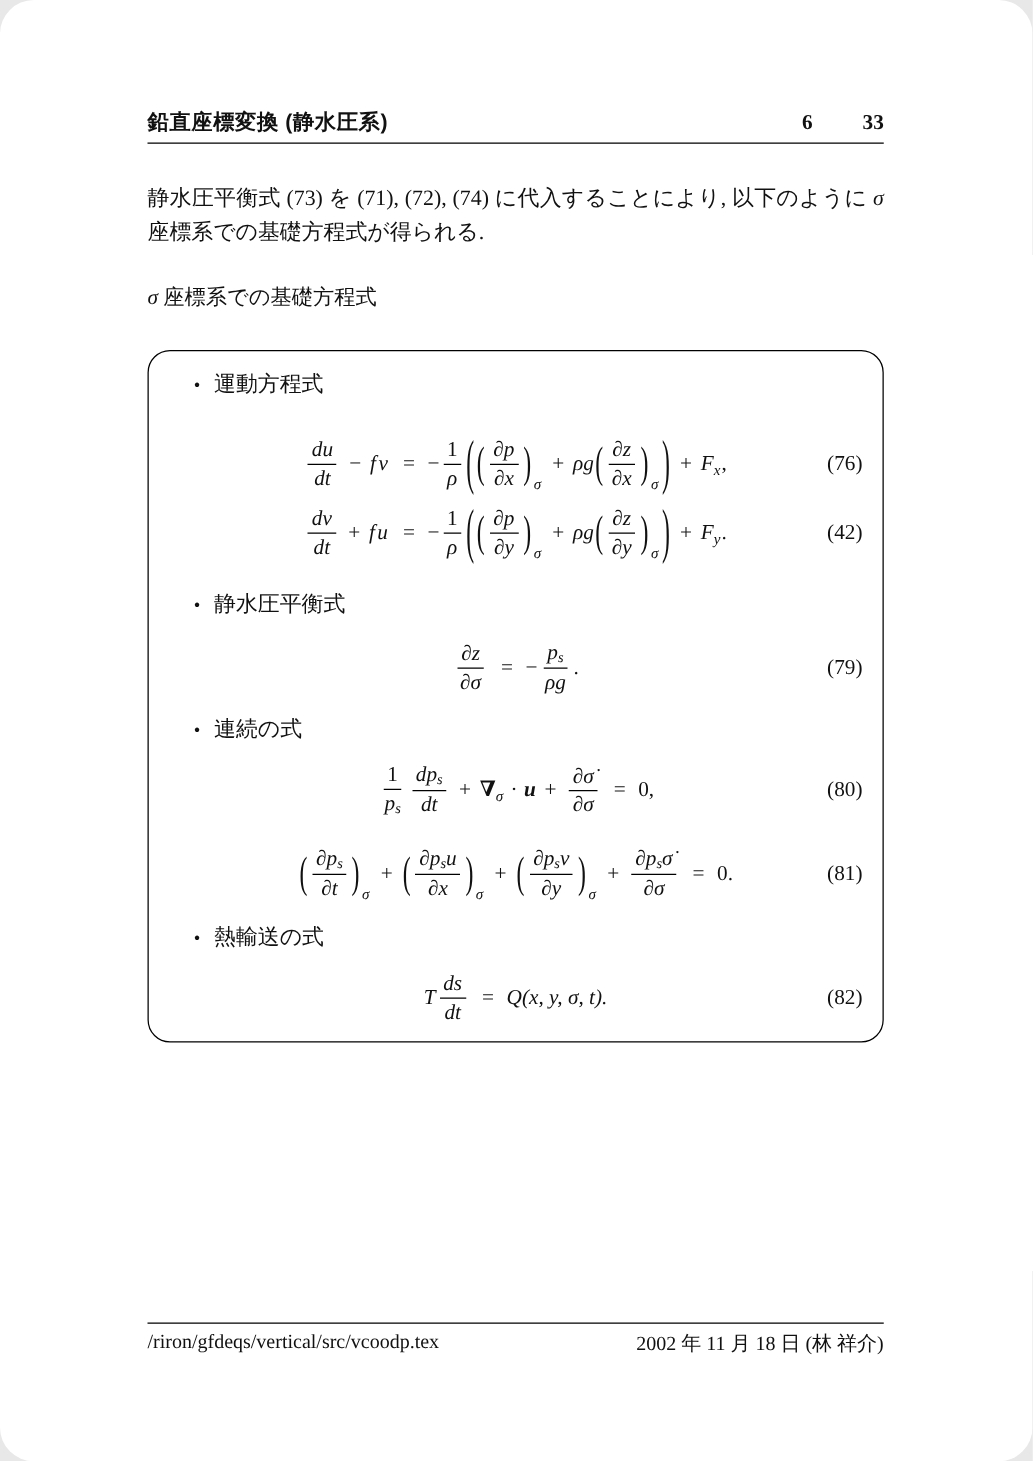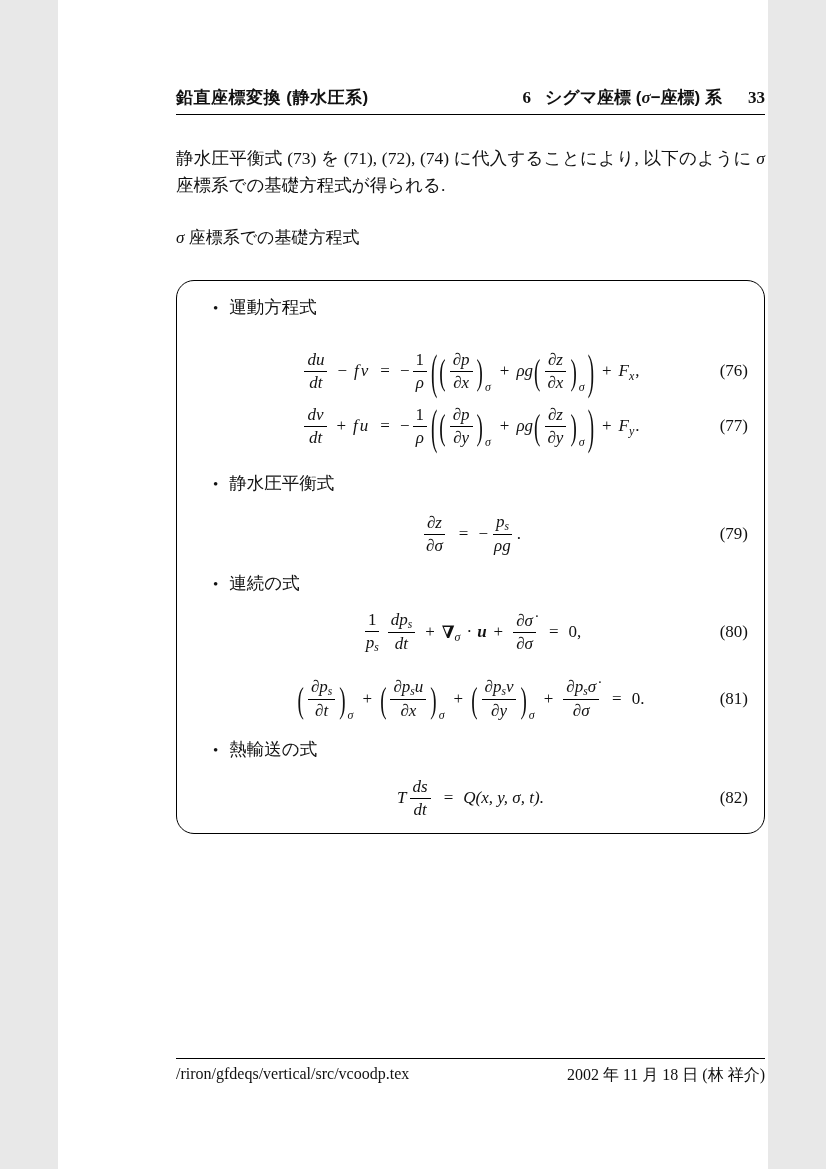--- a/index.html
+++ b/index.html
@@ -1,20 +1,21 @@
 <!DOCTYPE html>
 <html><head>
 <meta charset="utf-8">
 <style>
   html,body { margin:0; padding:0; background:#e8e8e8; }
   .page {
-    position:relative; width:710px; height:1169px; margin:0 auto;
+    position:relative; width:826px; height:1169px; margin:0 auto;
     background:#ffffff; color:#111;
     font-family:"Liberation Serif","DejaVu Serif",serif;
     overflow:hidden;
+    border-radius:27px;
   }
   .content { position:absolute; left:118px; top:86px; width:589px; }
 
   
   .hdr { display:flex; justify-content:space-between; align-items:baseline;
          font-weight:bold; font-size:17px; }
   .hdr-left { font-family:"Liberation Sans","DejaVu Sans",sans-serif; letter-spacing:0.5px; }
   .hdr-right { display:flex; align-items:baseline; font-family:"Liberation Sans","DejaVu Sans",sans-serif; }
   .hdr-num { font-family:"Liberation Serif","DejaVu Serif",serif; }
   .hdr-secno { margin-right:14px; }
@@ -76,21 +77,20 @@
 </head>
 <body>
 
 <div class="page">
   <div class="content">
 
     <div class="hdr">
       <div class="hdr-left">鉛直座標変換 (静水圧系)</div>
       <div class="hdr-right">
         <span class="hdr-num hdr-secno">6</span>
-        <span><span>シグマ座標 (</span><span class="mi hdr-num">σ</span><span>−座標) 系</span></span>
         <span class="hdr-num hdr-page">33</span>
       </div>
     </div>
     <div class="hrule"></div>
 
     <p class="intro"><span>静水圧平衡式 (73) を (71), (72), (74) に代入することにより, 以下のように </span><span class="mi">σ</span><span> 座標系での基礎方程式が得られる.</span></p>
 
     <p class="subhead"><span class="mi">σ</span><span> 座標系での基礎方程式</span></p>
 
     <div class="eqbox">
@@ -166,21 +166,21 @@
             <span class="n mi">∂z</span>
             <span class="d mi">∂y</span>
           </span>
         <span class="pm">)</span>
         <span class="osub">σ</span>
         <span class="pb">)</span>
         <span class="op">+</span>
         <span class="mi">F</span>
         <span class="vsub">y</span>
         <span>.</span>
-        <span class="eqno">(77)</span>
+        <span class="eqno">(42)</span>
       </div>
 
 
       <div class="bullet" id="r-bullet2">
         <span class="dot">•</span>
         <span>静水圧平衡式</span>
       </div>
 
       <div class="eq" id="r-eq79">
         <span class="fr">

